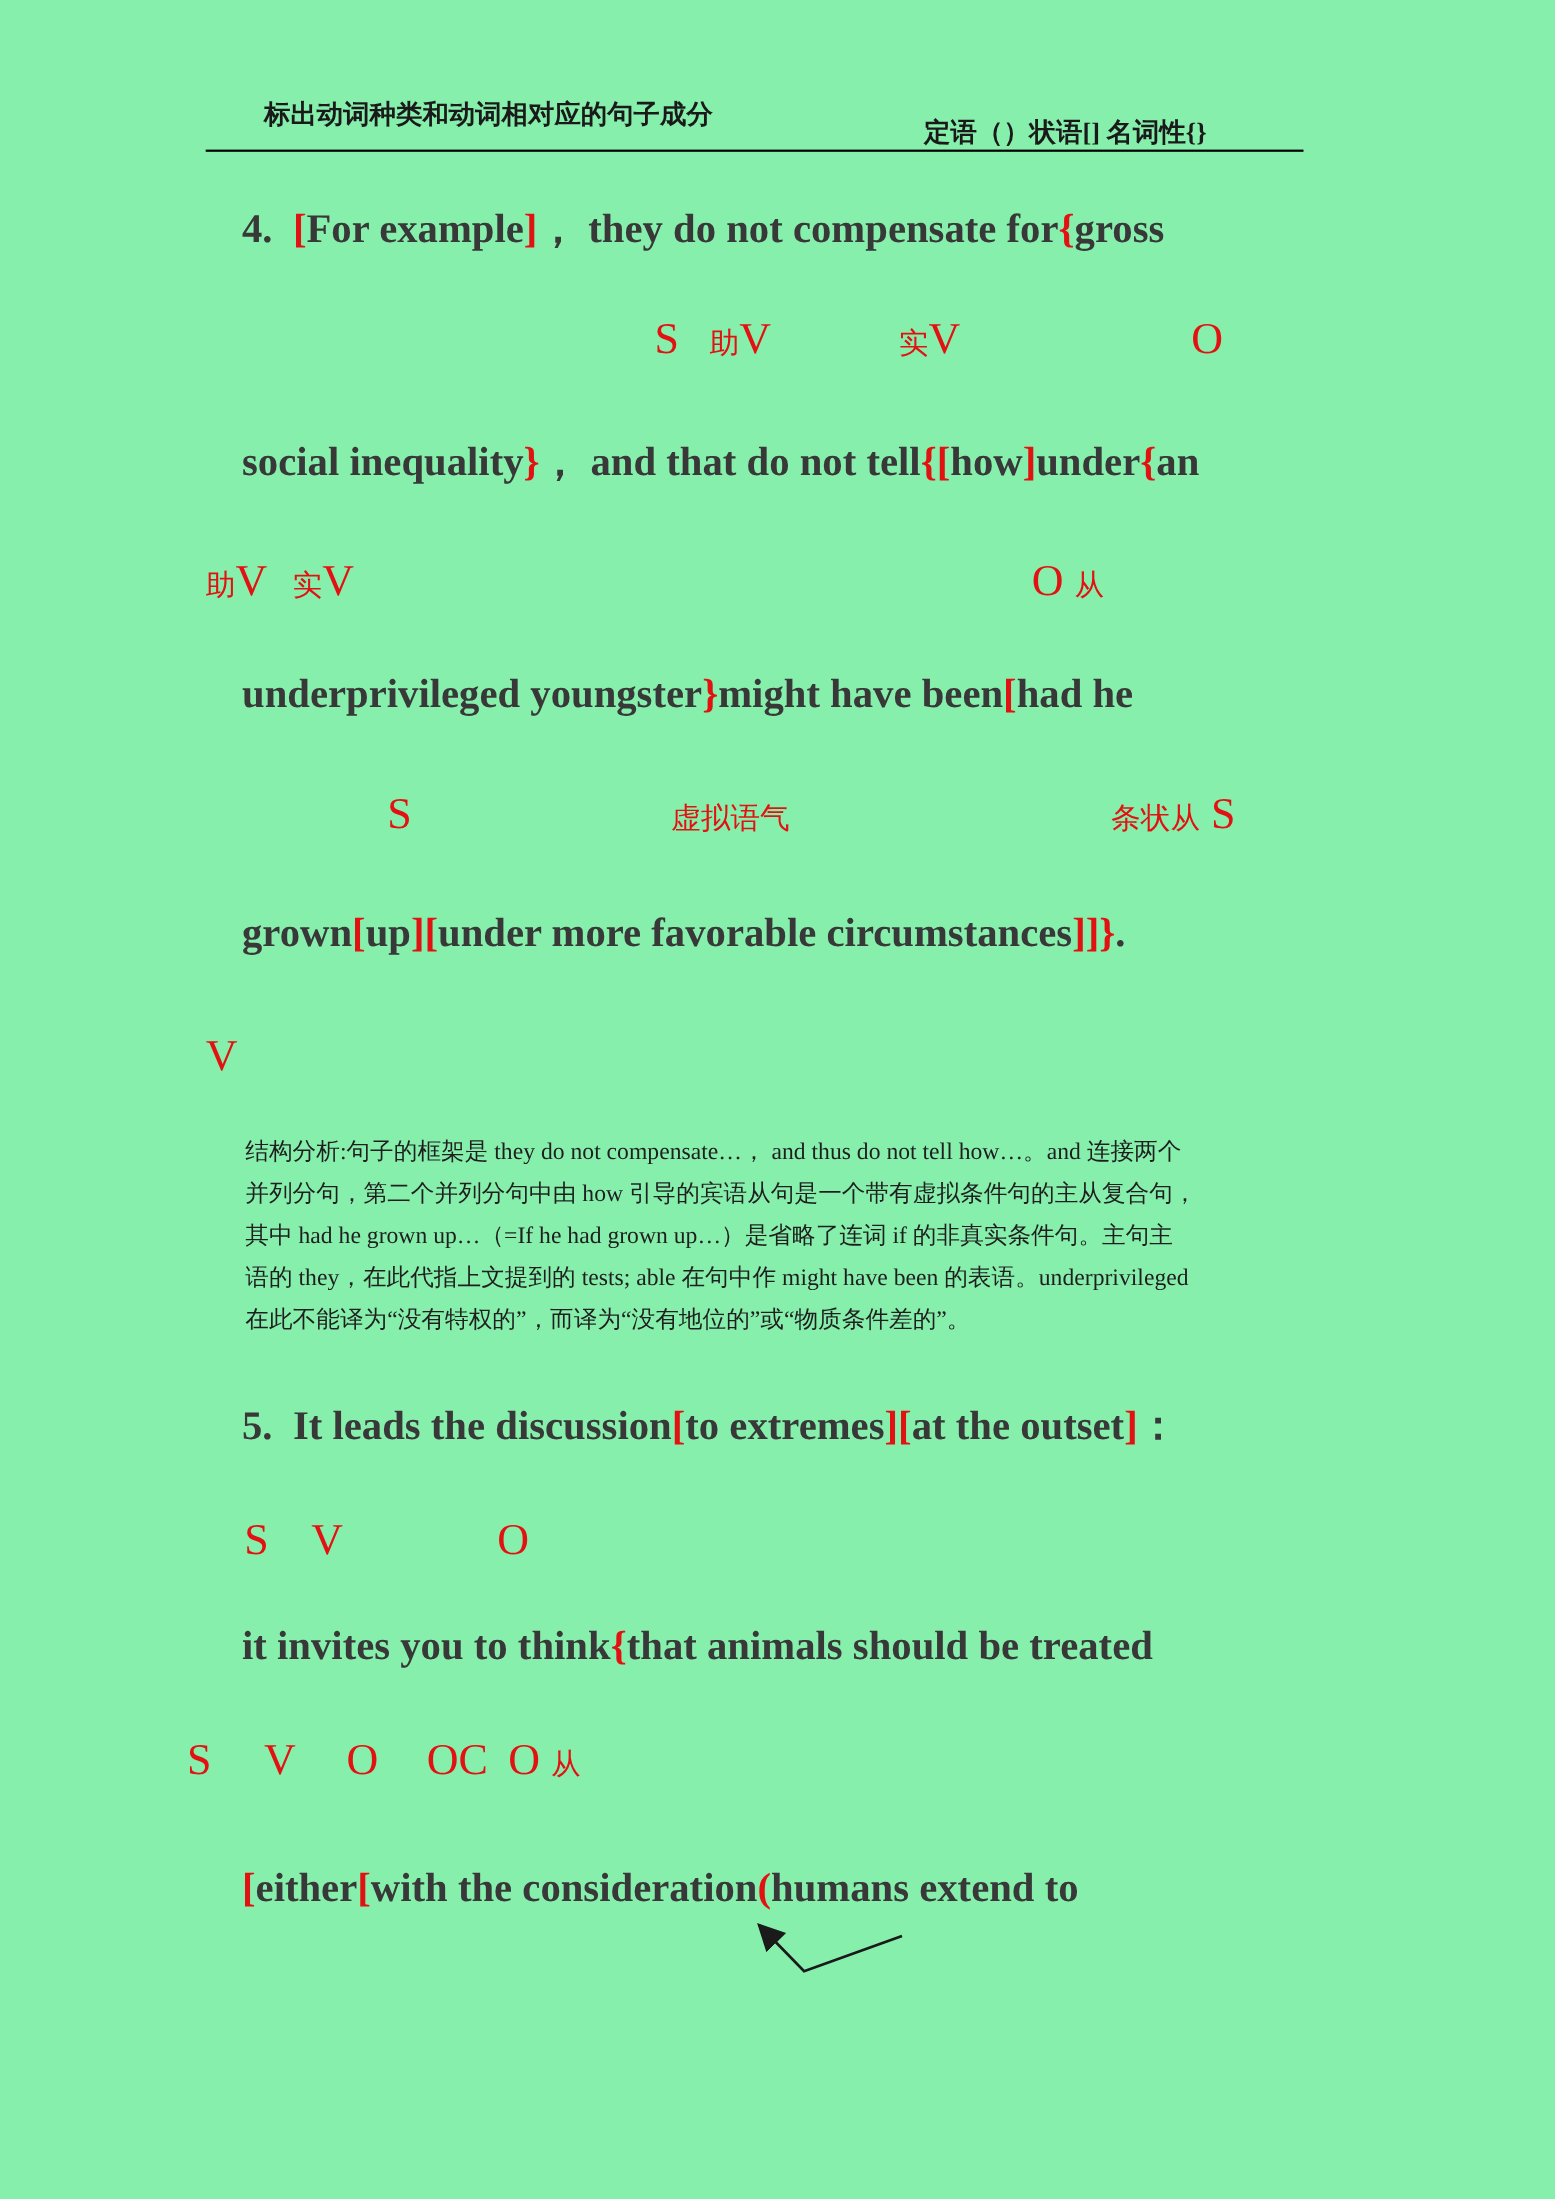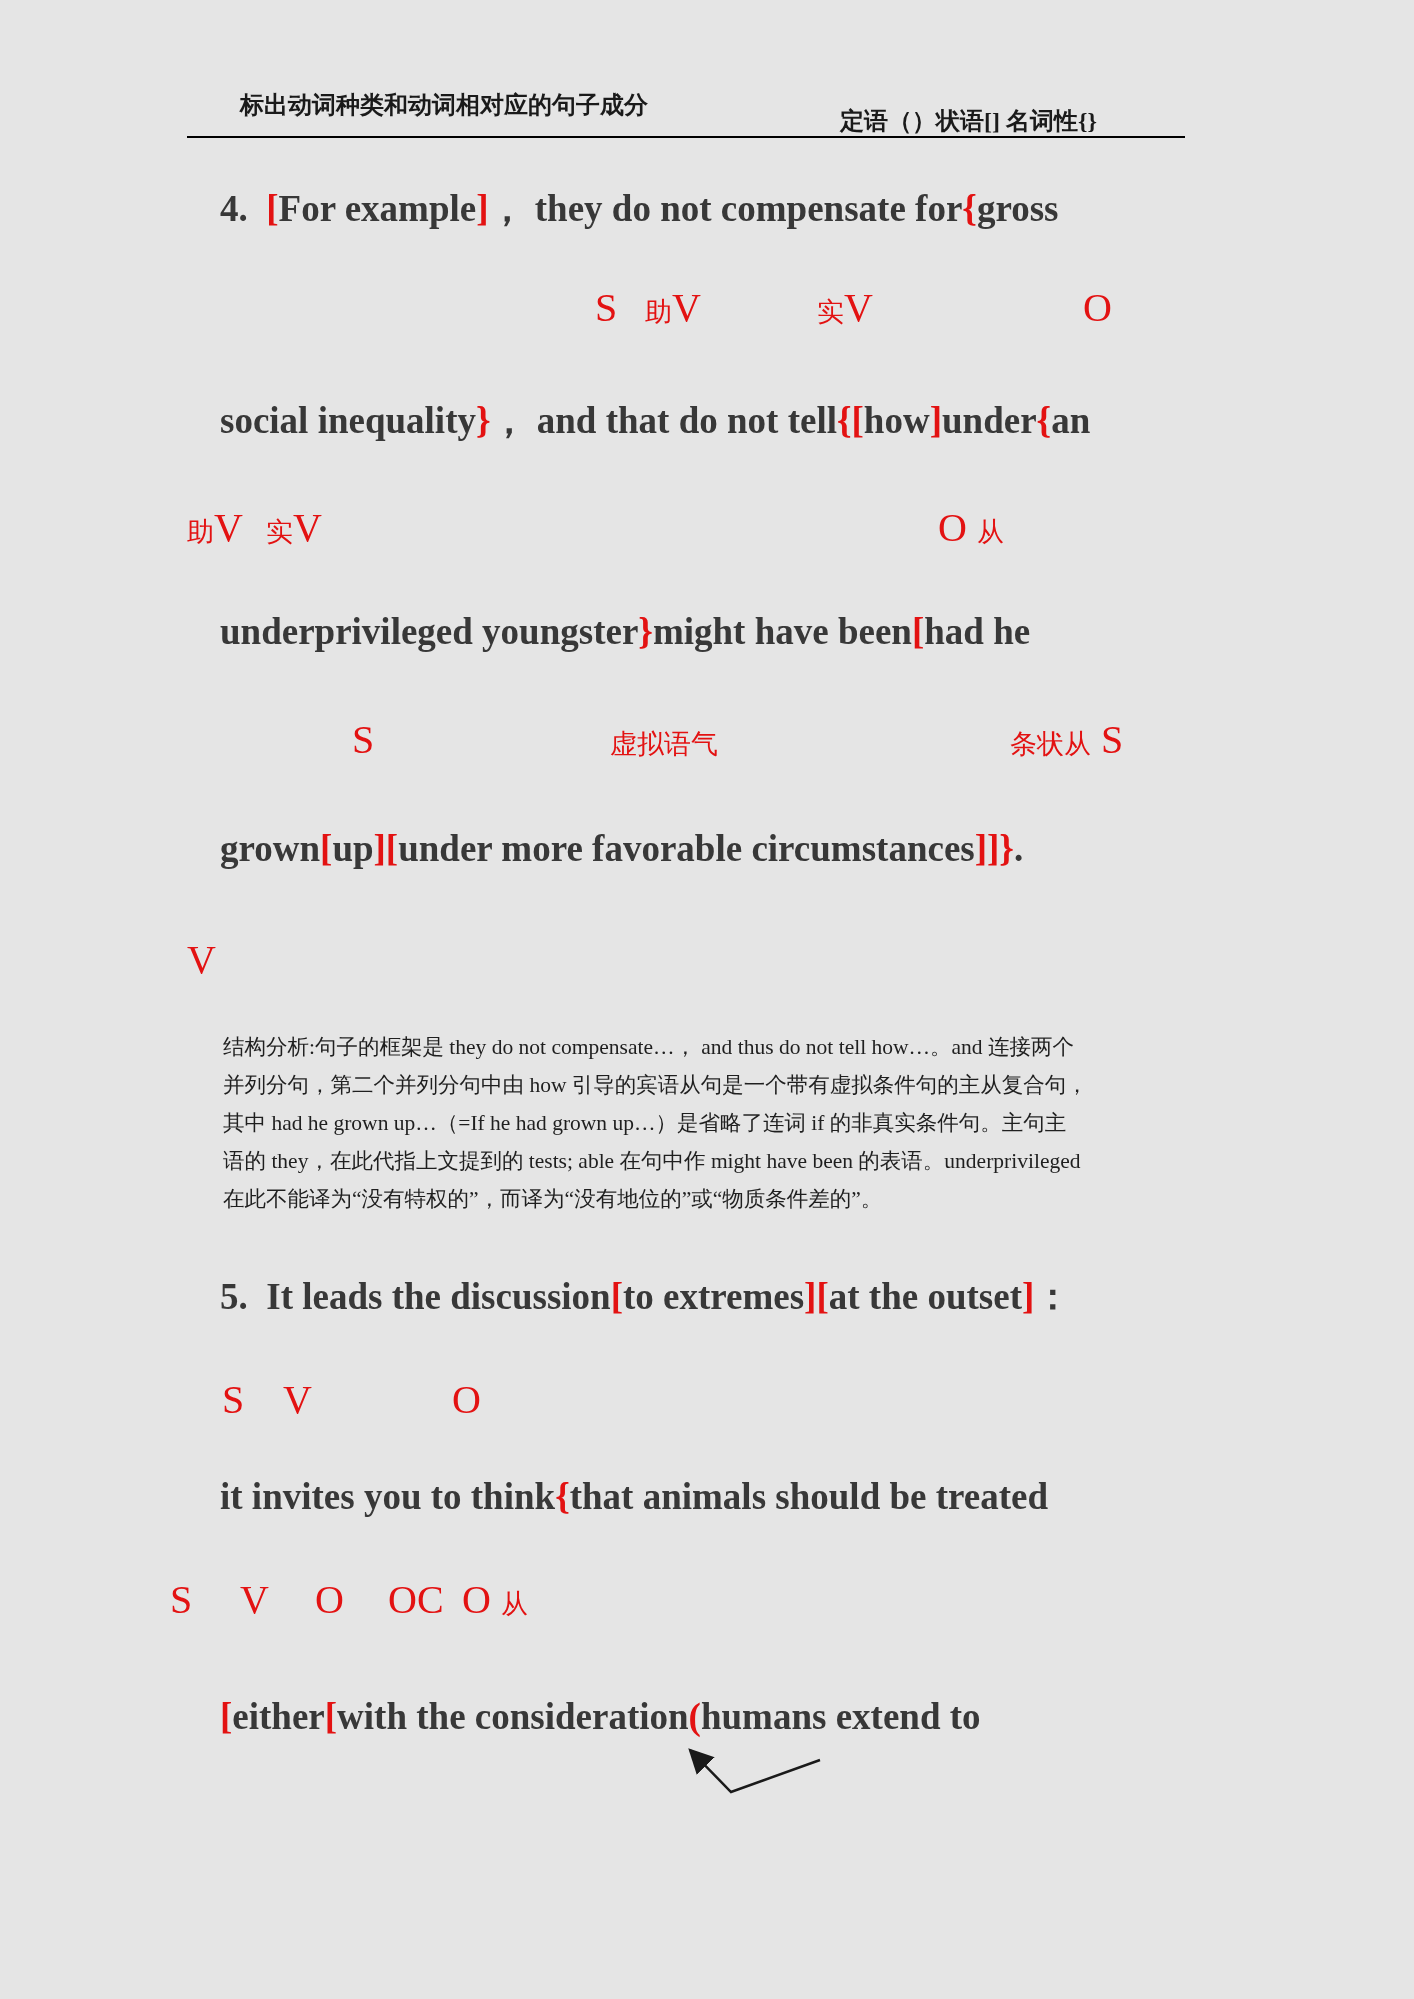--- a/index.html
+++ b/index.html
@@ -1,18 +1,18 @@
 <!DOCTYPE html>
 <html style="--red: #e31212; --ink: #383838;"><head>
 <meta charset="utf-8">
 <style>
   html,body{margin:0;padding:0;background:#ffffff;}
   body{width:1414px;height:1999px;position:relative;overflow:hidden;
        font-family:"Liberation Serif","DejaVu Serif",serif;}
-  #page{position:absolute;inset:0;background:#e5e5e5;}
+  #page{position:absolute;inset:0;background:#86efac;}
   .tline{position:absolute;white-space:pre;}
   .hdr{font-size:24px;font-weight:bold;color:#1a1a1a;line-height:30px;}
   .rule{position:absolute;left:187px;top:136px;width:998px;height:2px;background:#000;}
   .big{font-size:37px;font-weight:bold;color:#383838;line-height:48px;margin-left:33px;}
   .ann{font-size:40px;line-height:48px;color:#e31212;}
   .ann .zh{font-size:27px;}
   .para{font-size:21.5px;line-height:30px;color:#1f1f1f;margin-left:36px;}
   .big .seg-k{color:#383838;}
   .para .seg-k{color:#1f1f1f;}
   .seg-r{color:var(--red,#e31212);}

